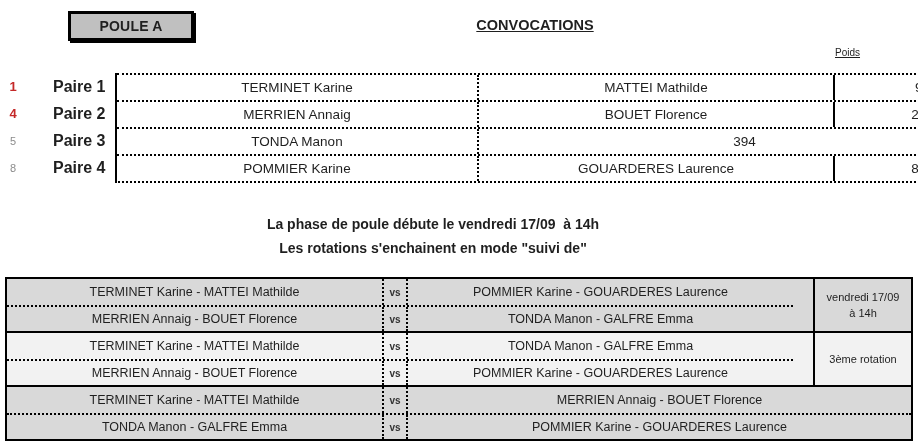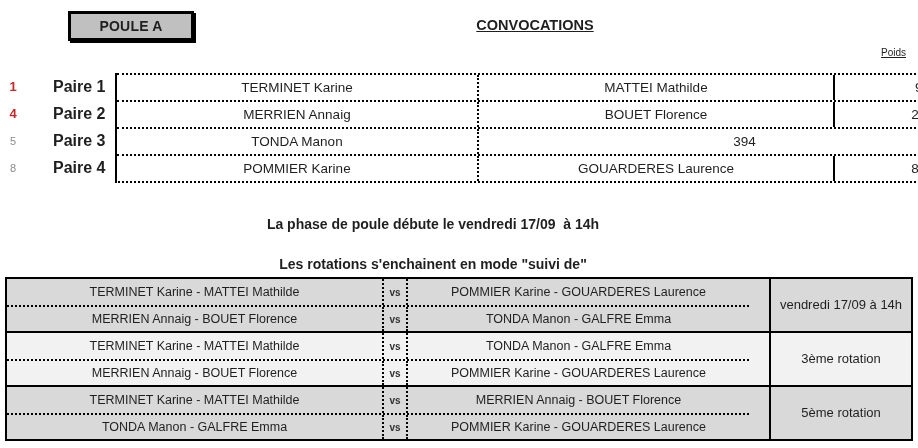--- a/index.html
+++ b/index.html
@@ -23,21 +23,21 @@
     font-weight: bold; font-size: 14px; letter-spacing: .2px;
   }
   .main-title {
     position: absolute; left: 435px; top: 17px; width: 200px;
     text-align: center;
     font-weight: bold; font-size: 14.5px;
     text-decoration: underline;
   }
   .poids-header {
     position: absolute; left: 835px; top: 47px; width: 71px;
-    text-align: right;
+    text-align: left;
     font-size: 10px;
     text-decoration: underline;
     color: #1f1f1f;
   }
 
   
   .pairs-gutter { position: absolute; left: 0; top: 73px; width: 115px; }
   .gutter-row { height: 27px; display: flex; align-items: center; }
   .row-num { width: 26px; text-align: center; font-weight: bold; font-size: 13px; }
   .row-num.red  { color: #c42828; }
@@ -53,21 +53,21 @@
   .conv-row { display: flex; height: 27px; border-top: 2px dotted #000; }
   .conv-row > div { display: flex; align-items: center; justify-content: center; font-size: 13.5px; }
   .conv-c1 { width: 362px; border-right: 2px dotted #000; }
   .conv-c2 { width: 356px; border-right: 2px solid #000; }
   .conv-c3 { flex: 1; border-right: 2px solid #000; }
 
   
   .note { position: absolute; left: 0; width: 866px; text-align: center;
           font-weight: bold; font-size: 14px; white-space: pre; }
   .note-1 { top: 216px; }
-  .note-2 { top: 256px; }
+  .note-2 { top: 240px; }
 
   
   .rot-table {
     position: absolute; left: 5px; top: 277px; width: 908px;
     border: 2px solid #000;
   }
   .rot-block { display: flex; gap: 20px; }
   .rot-block + .rot-block { border-top: 2px solid #000; }
   .rot-block.shade-dark  { background: #d9d9d9; }
   .rot-block.shade-light { background: #f2f2f2; }
@@ -75,23 +75,23 @@
   .rot-row { display: flex; height: 26px; }
   .rot-row + .rot-row { border-top: 2px dotted #000; }
   .rot-row > div { display: flex; align-items: center; justify-content: center; }
   .rot-pair-l { width: 375px; font-size: 12.5px; }
   .rot-vs {
     width: 26px; font-size: 10px; font-weight: bold; color: #333;
     border-left: 2px dotted #000; border-right: 2px dotted #000;
   }
   .rot-pair-r { flex: 1; font-size: 12.5px; }
   .rot-label {
-    width: 142px; border-left: 2px solid #000;
+    width: 98px; border-left: 2px solid #000;
     display: flex; align-items: center; justify-content: center;
-    text-align: center; font-size: 13px; padding: 0 8px; line-height: 1.5;
+    text-align: center; font-size: 11px; padding: 0 8px; line-height: 1.5;
   }
 </style>
 </head>
 <body>
 
 <div class="poule-box">POULE A</div>
 <div class="main-title">CONVOCATIONS</div>
 <div class="poids-header">Poids</div>
 
 <div class="pairs-gutter">
@@ -178,16 +178,15 @@
         <div class="rot-pair-l">TERMINET Karine  -  MATTEI Mathilde</div>
         <div class="rot-vs">vs</div>
         <div class="rot-pair-r">MERRIEN Annaig  -  BOUET Florence</div>
       </div>
       <div class="rot-row">
         <div class="rot-pair-l">TONDA Manon  -  GALFRE Emma</div>
         <div class="rot-vs">vs</div>
         <div class="rot-pair-r">POMMIER Karine  -  GOUARDERES Laurence</div>
       </div>
     </div>
-    <div class="rot-label">5ème rotation</div>
   </div>
 
 </div>
 
 </body></html>

